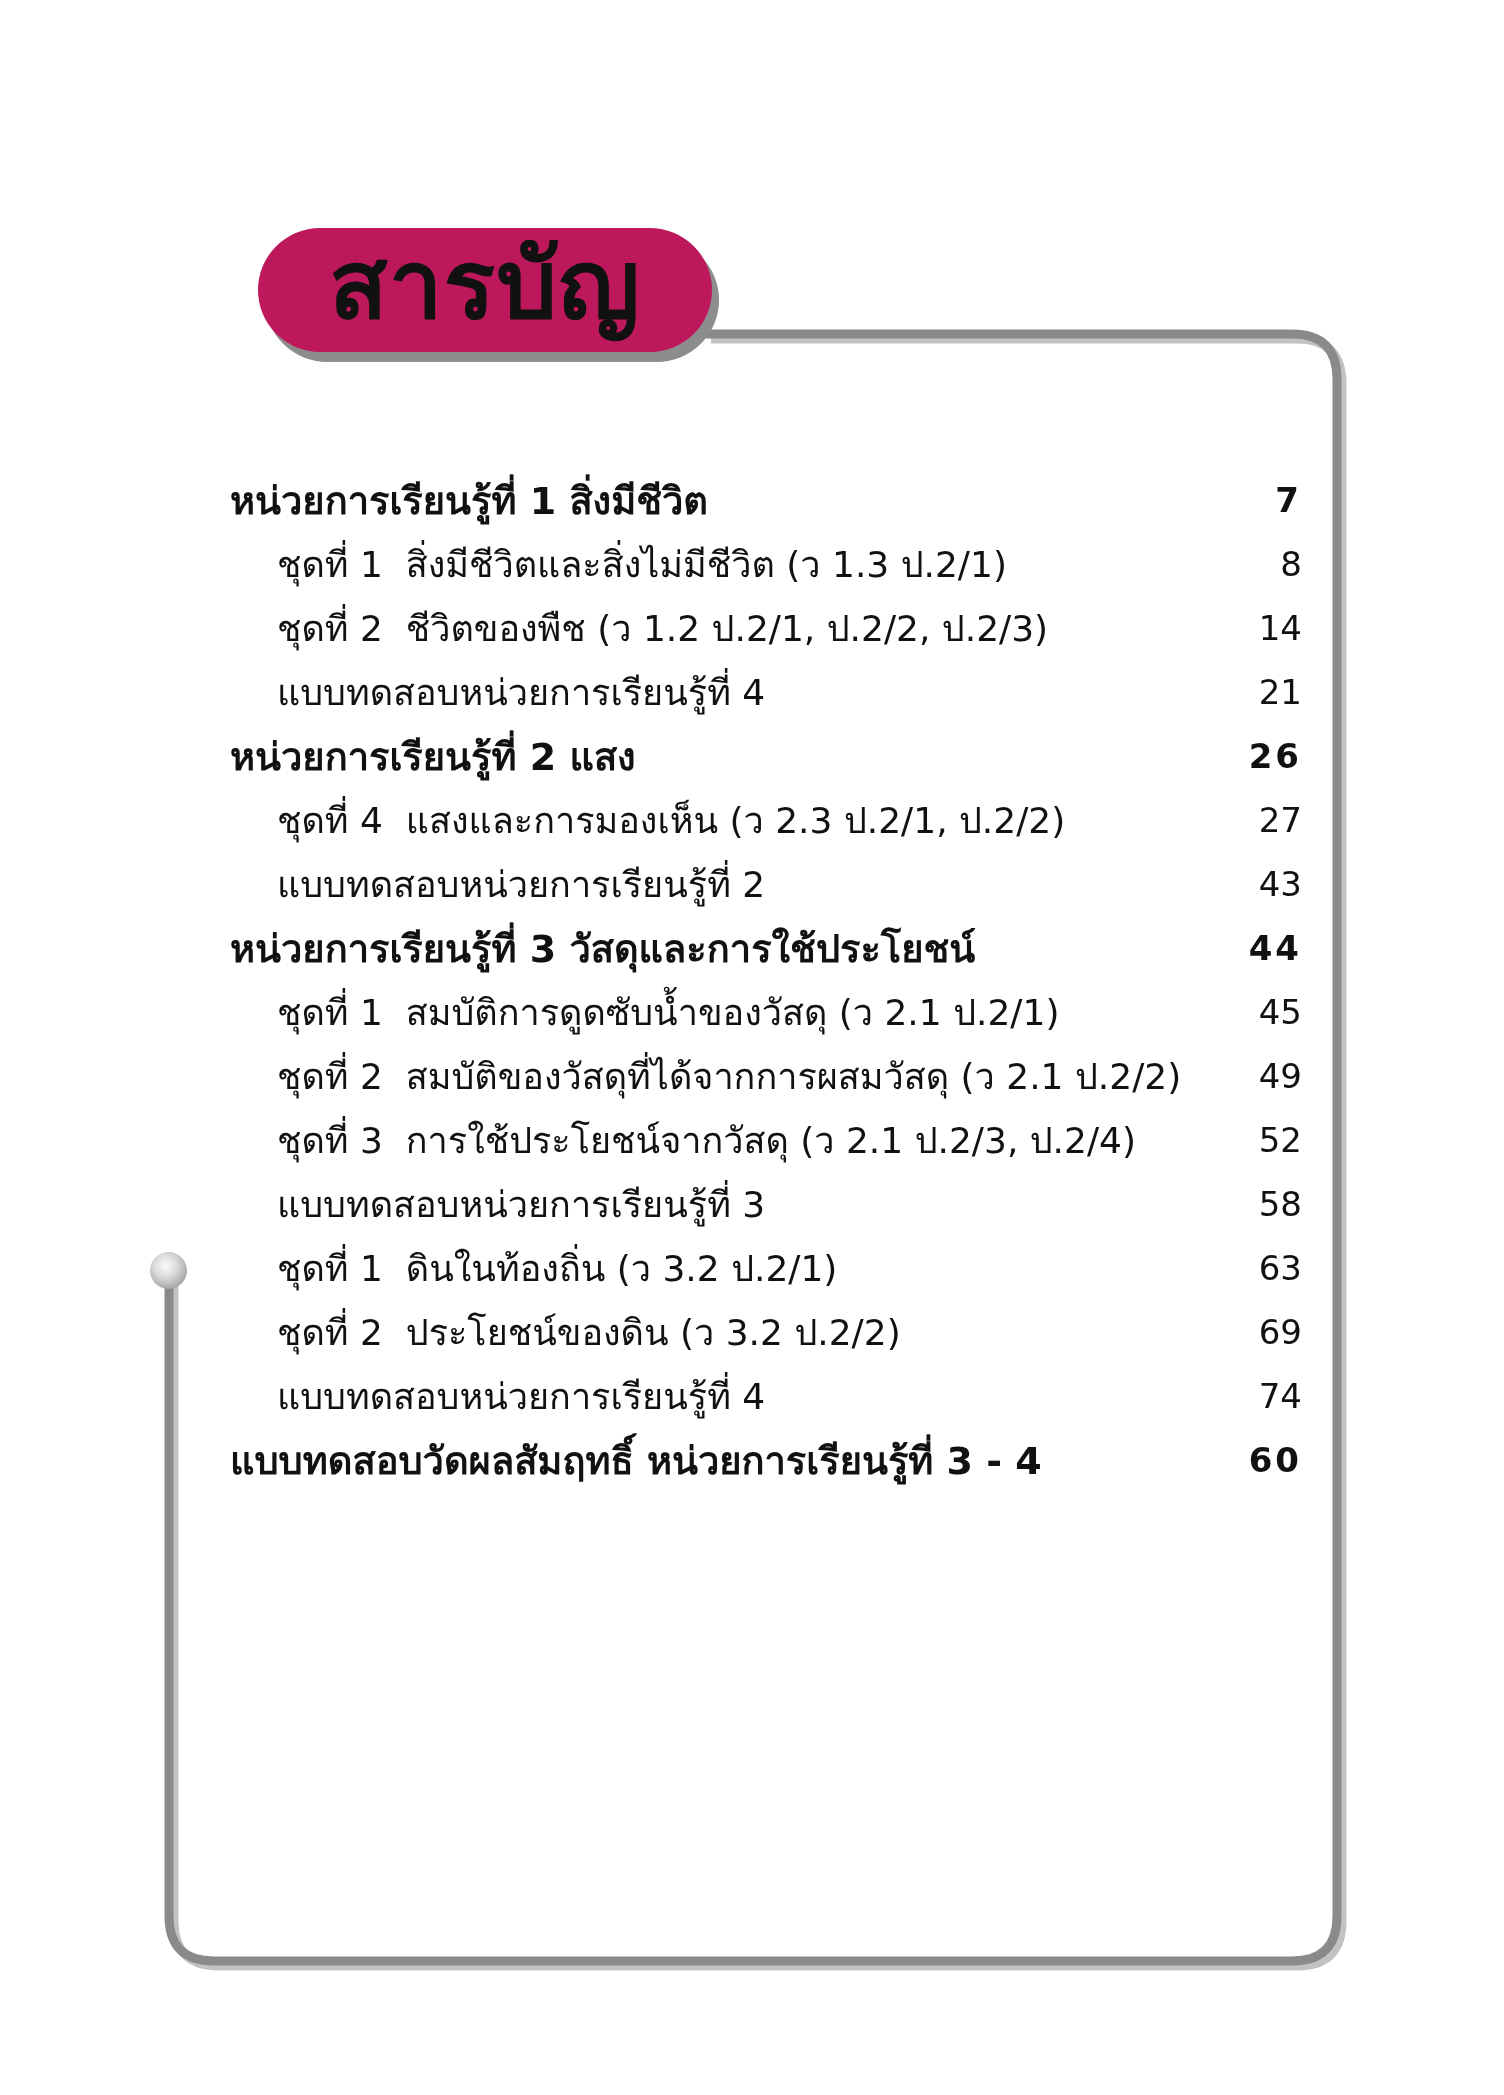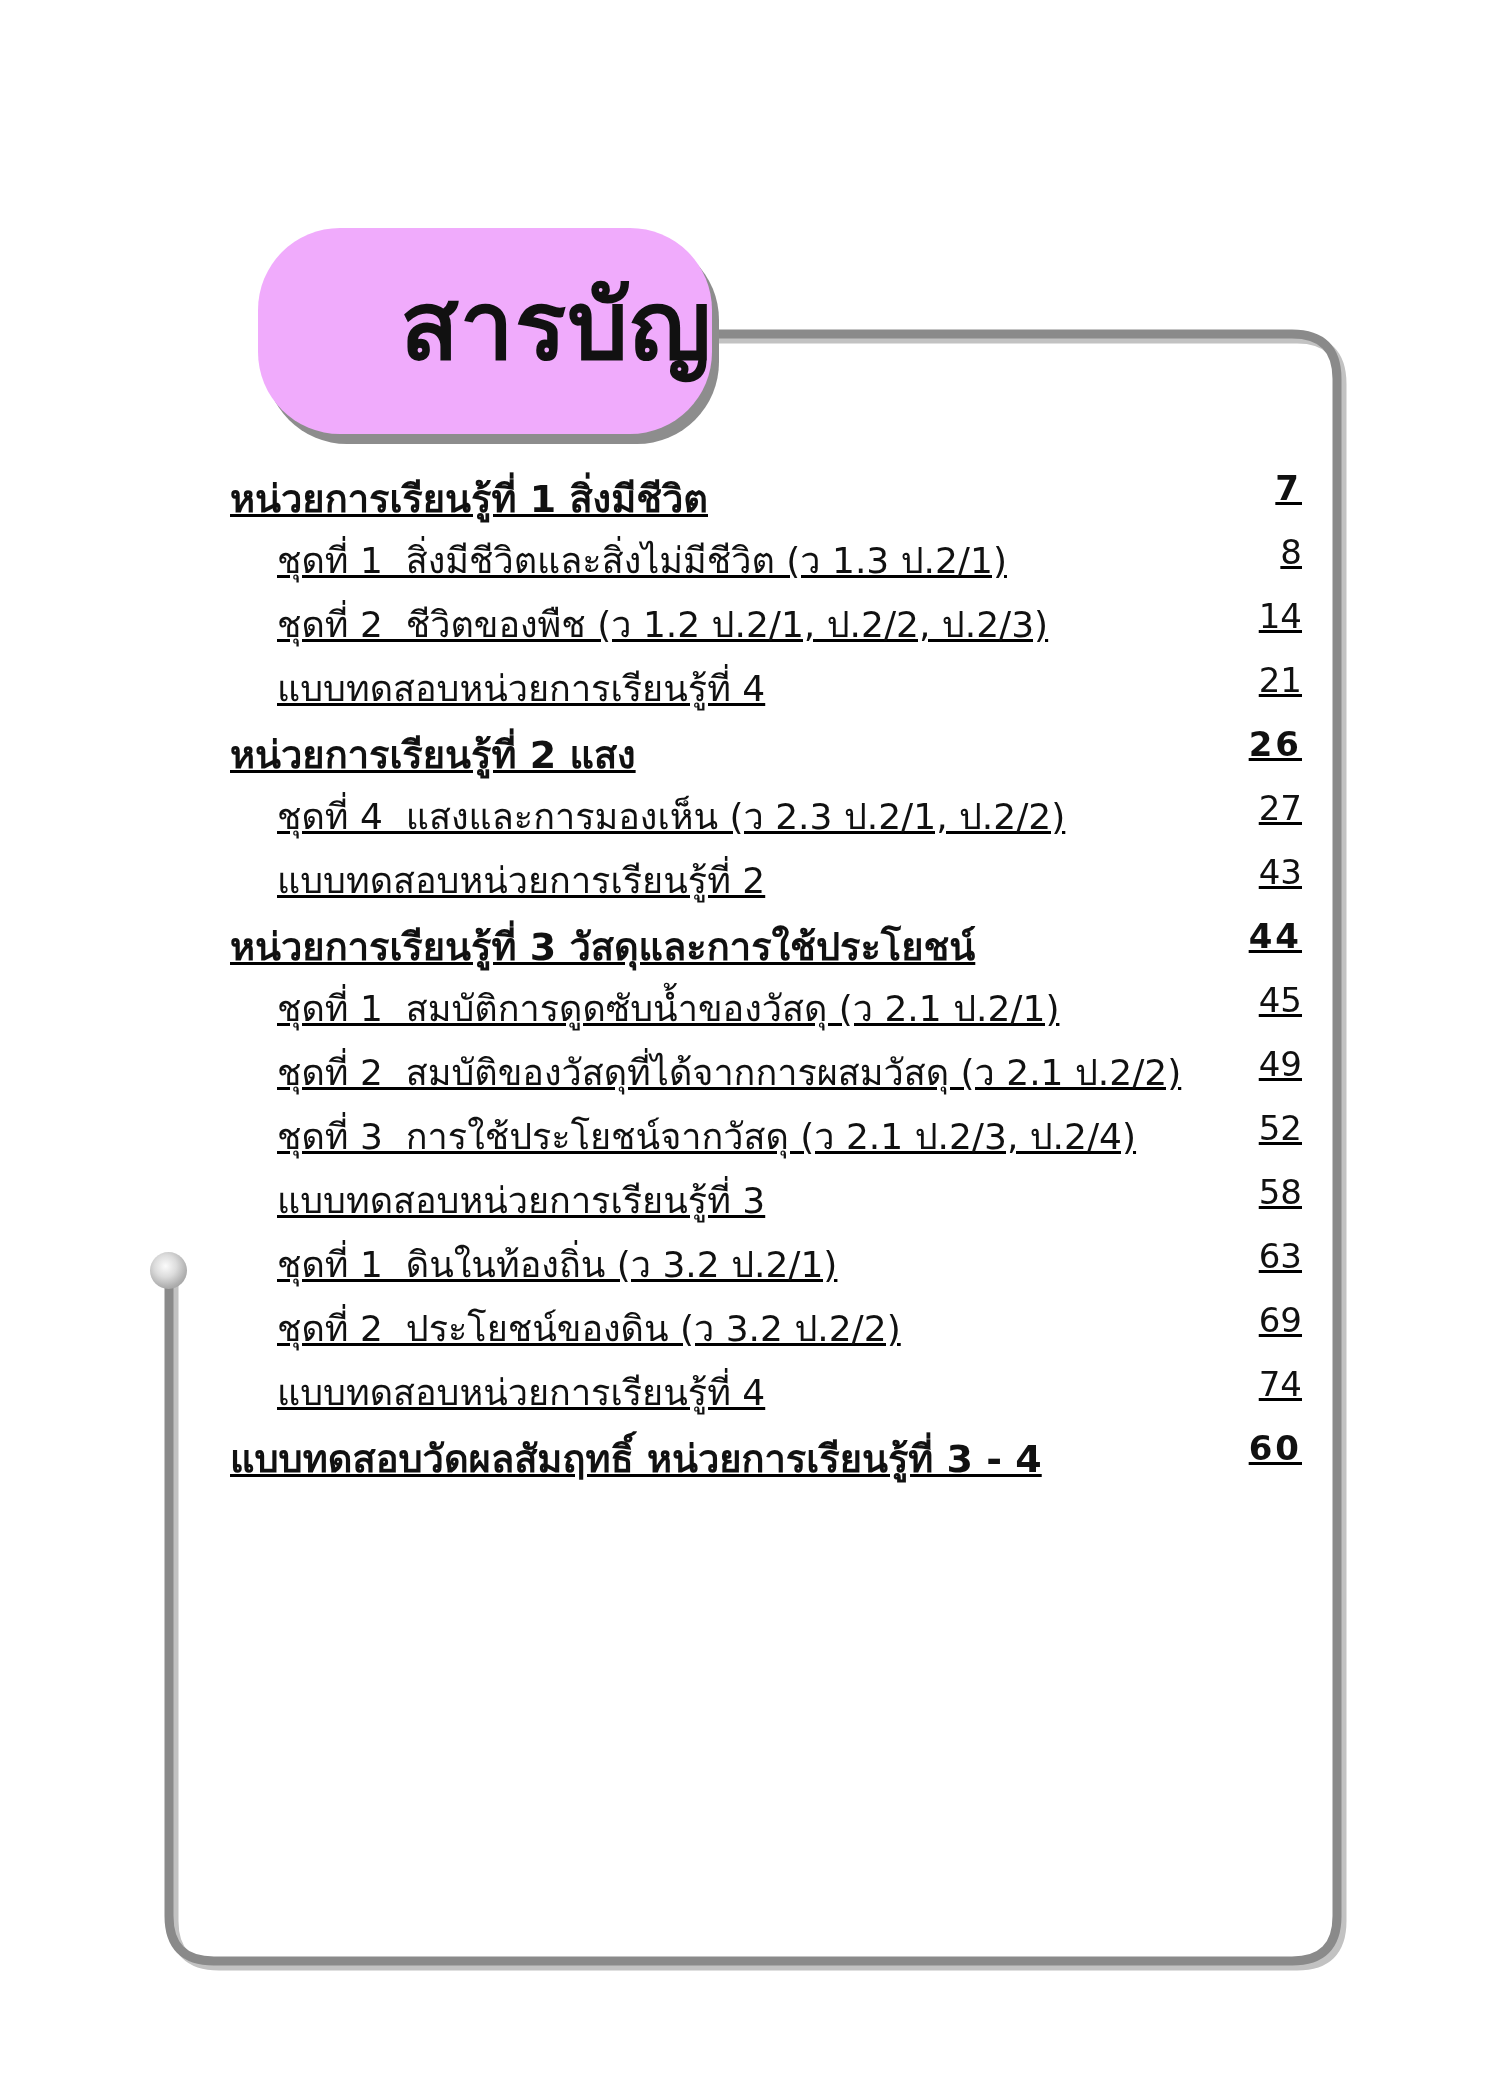--- a/index.html
+++ b/index.html
@@ -8,25 +8,25 @@
     width:1504px;height:2095px;
     background:#ffffff;
     font-family:"DejaVu Sans","Liberation Sans",sans-serif;
     overflow:hidden;
   }
   
   .frame-svg{position:absolute;left:0;top:0;width:1504px;height:2095px;}
   
   .banner{
     position:absolute;
-    left:258px;top:228px;width:454px;height:206px;
-    background:#f0abfc;
+    left:258px;top:228px;width:454px;height:124px;
+    background:#be185d;
     border-radius:82px;
     box-shadow:7px 10px 0 #8d8d8d;
-    display:flex;align-items:center;justify-content:flex-end;
+    display:flex;align-items:center;justify-content:center;
     z-index:3;
   }
   .banner-title{
     font-size:96px;
     font-weight:bold;
     color:#111111;
     letter-spacing:1px;
     line-height:1;
     padding-bottom:10px;
   }
@@ -40,23 +40,22 @@
   }
   
   .toc{
     position:absolute;
     left:230px;top:468px;width:1072px;
     z-index:2;
   }
   .toc-row{
     height:64px;
     display:flex;
-    align-items:flex-start;
+    align-items:center;
     justify-content:space-between;
-    text-decoration:underline;
   }
   .toc-label{
     color:#111111;
     font-size:36px;
     white-space:pre;
   }
   .toc-page{
     color:#111111;
     font-size:34px;
     text-align:right;

